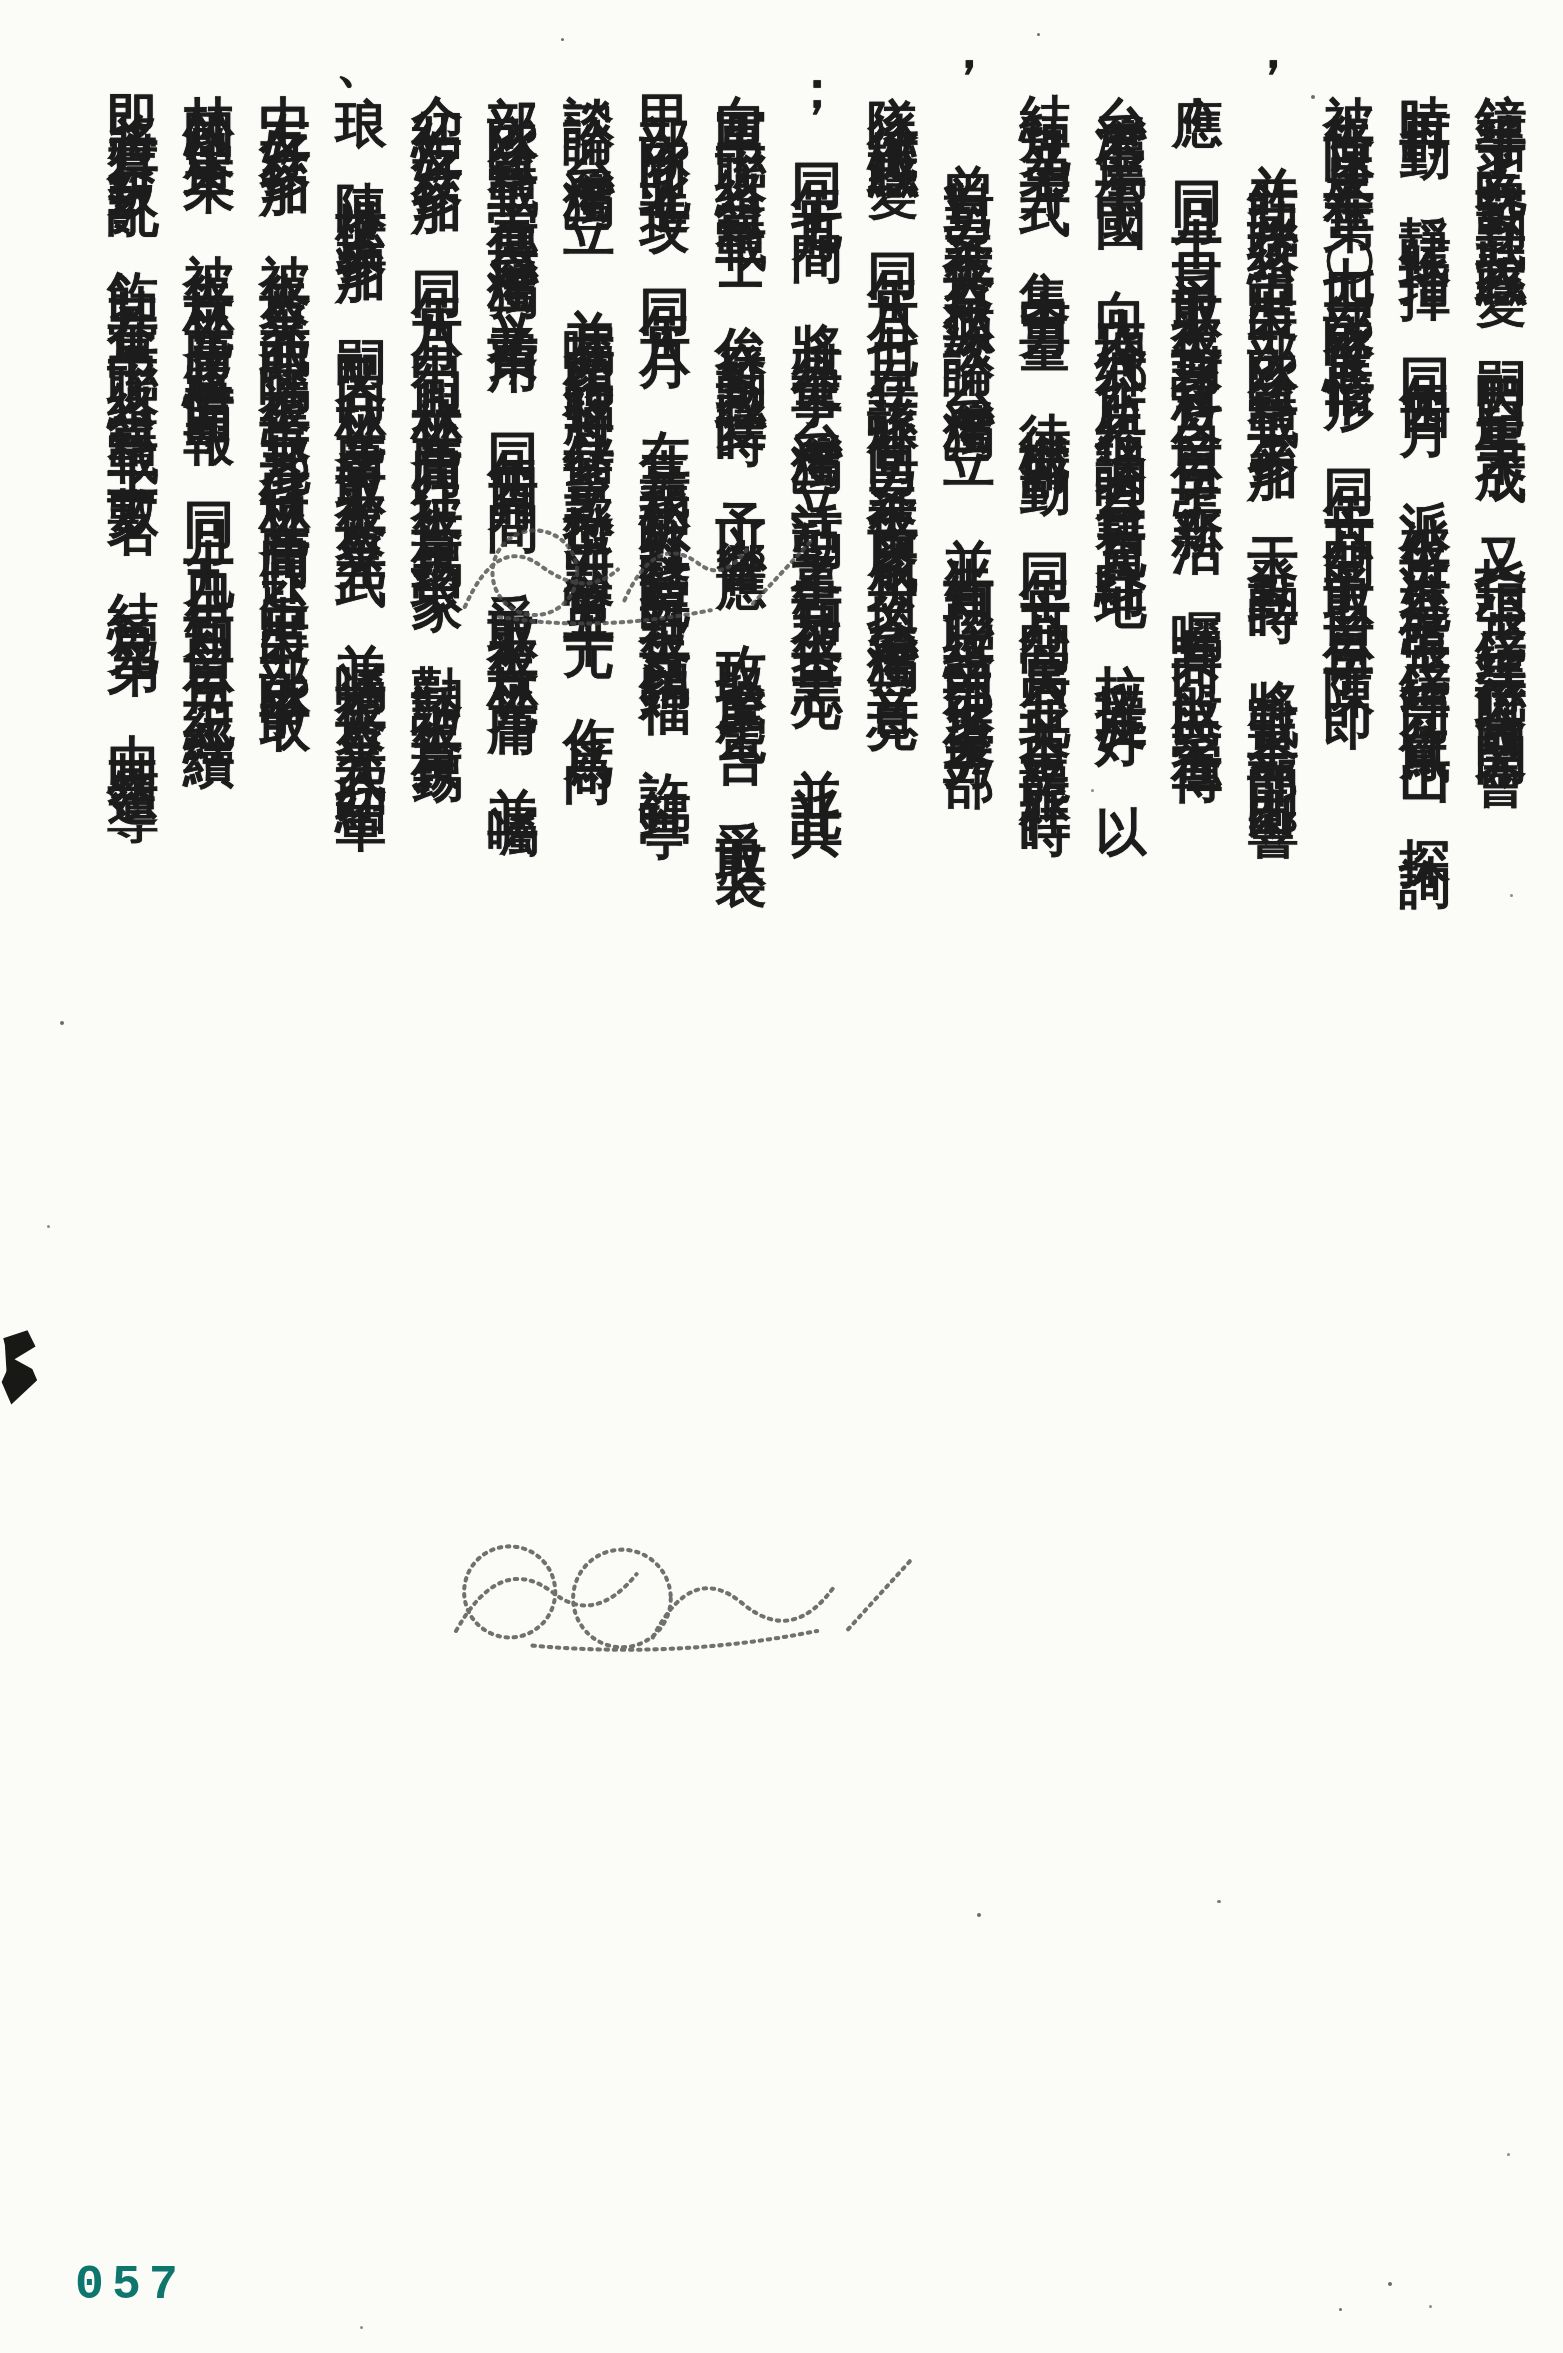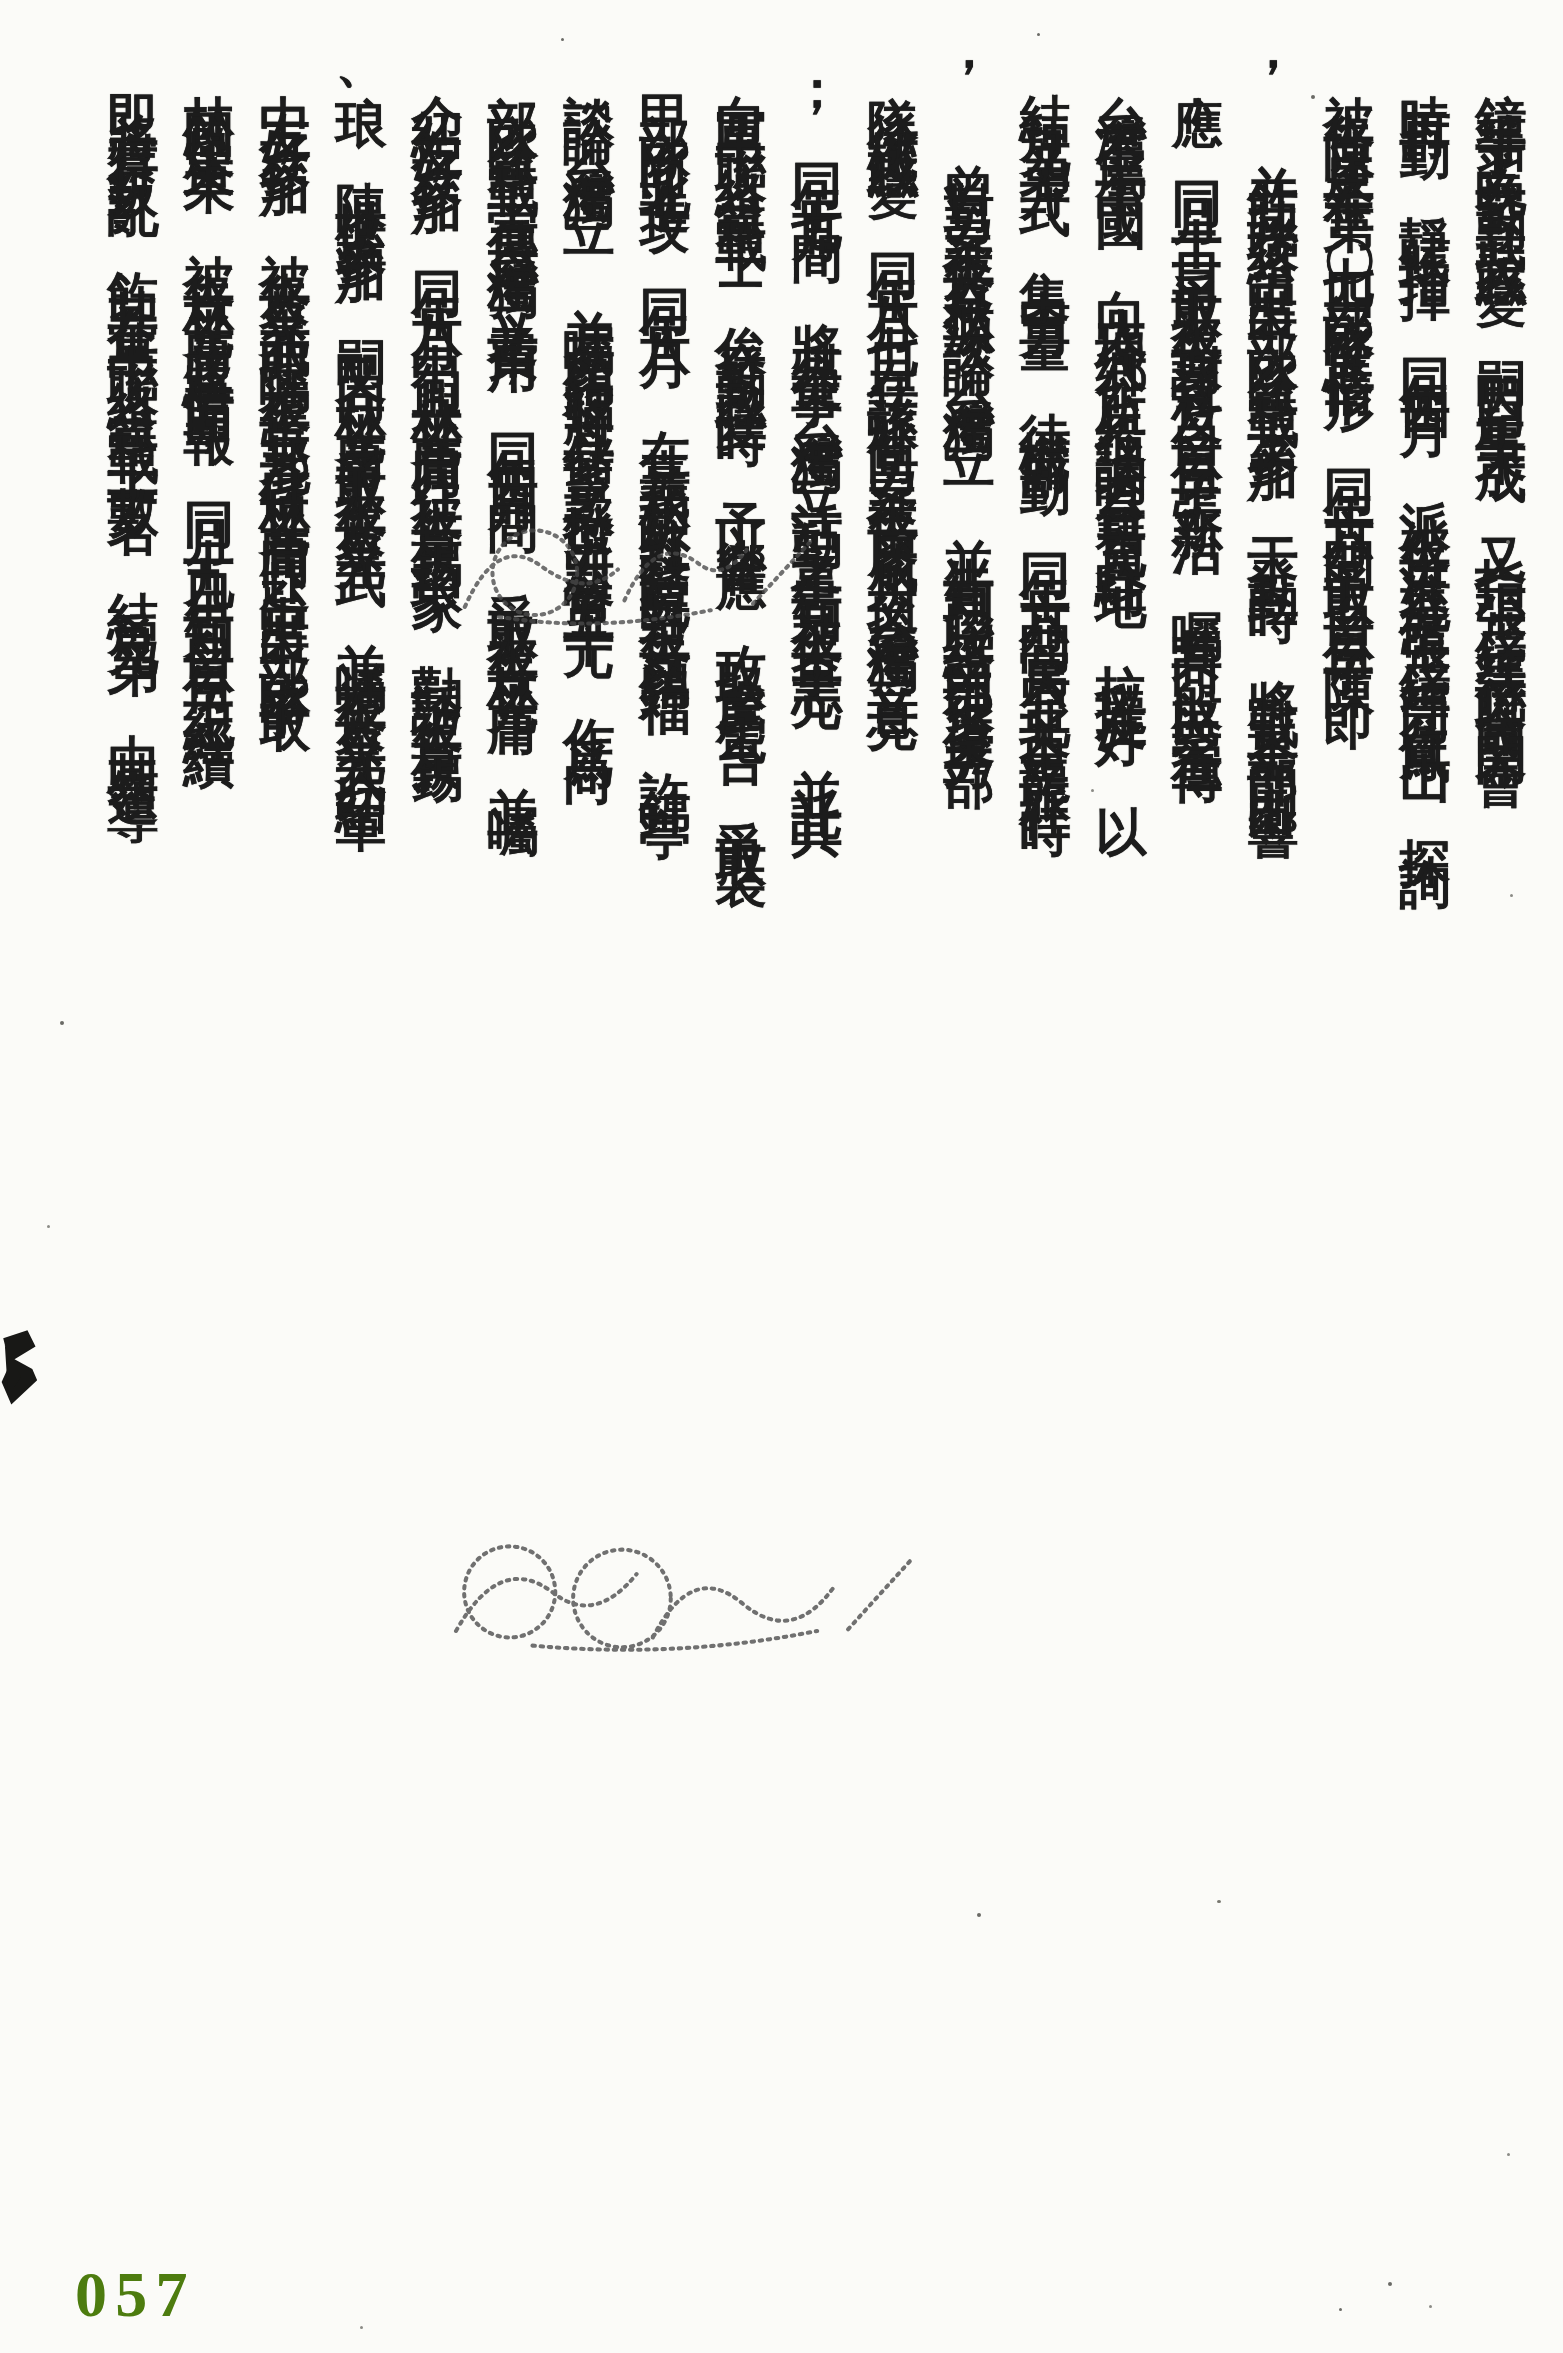--- a/index.html
+++ b/index.html
@@ -26,25 +26,25 @@
     font-weight:700;
     margin-left:25px;
     white-space:nowrap;
     text-shadow:0 0 0.8px #2a2a2a;
   }
   .wm{position:absolute;opacity:.78;}
   .blot{position:absolute;}
   .pageno{
     position:absolute;
     left:75px;top:2258px;
-    font-size:64px;
+    font-size:48px;
     font-weight:700;
     letter-spacing:8.2px;
-    color:#4d7c0f;
-    font-family:Liberation Serif, serif;
+    color:#0f766e;
+    font-family:Liberation Mono, monospace;
   }
   .speck{position:absolute;background:#6a6a66;border-radius:50%;}
   .s1{left:1311px;top:95px;width:4.1px;height:4.1px;}
   .s2{left:1037px;top:33px;width:3.3px;height:3.3px;}
   .s3{left:561px;top:38px;width:3.3px;height:3.3px;}
   .s4{left:1506px;top:540px;width:4.1px;height:4.1px;}
   .s5{left:1510px;top:894px;width:3.3px;height:3.3px;background:#8b8b86;}
   .s6{left:60px;top:1021px;width:4.1px;height:4.1px;}
   .s7{left:47px;top:1225px;width:3.3px;height:3.3px;background:#8b8b86;}
   .s8{left:1217px;top:1900px;width:4.1px;height:3.3px;background:#77776f;}

